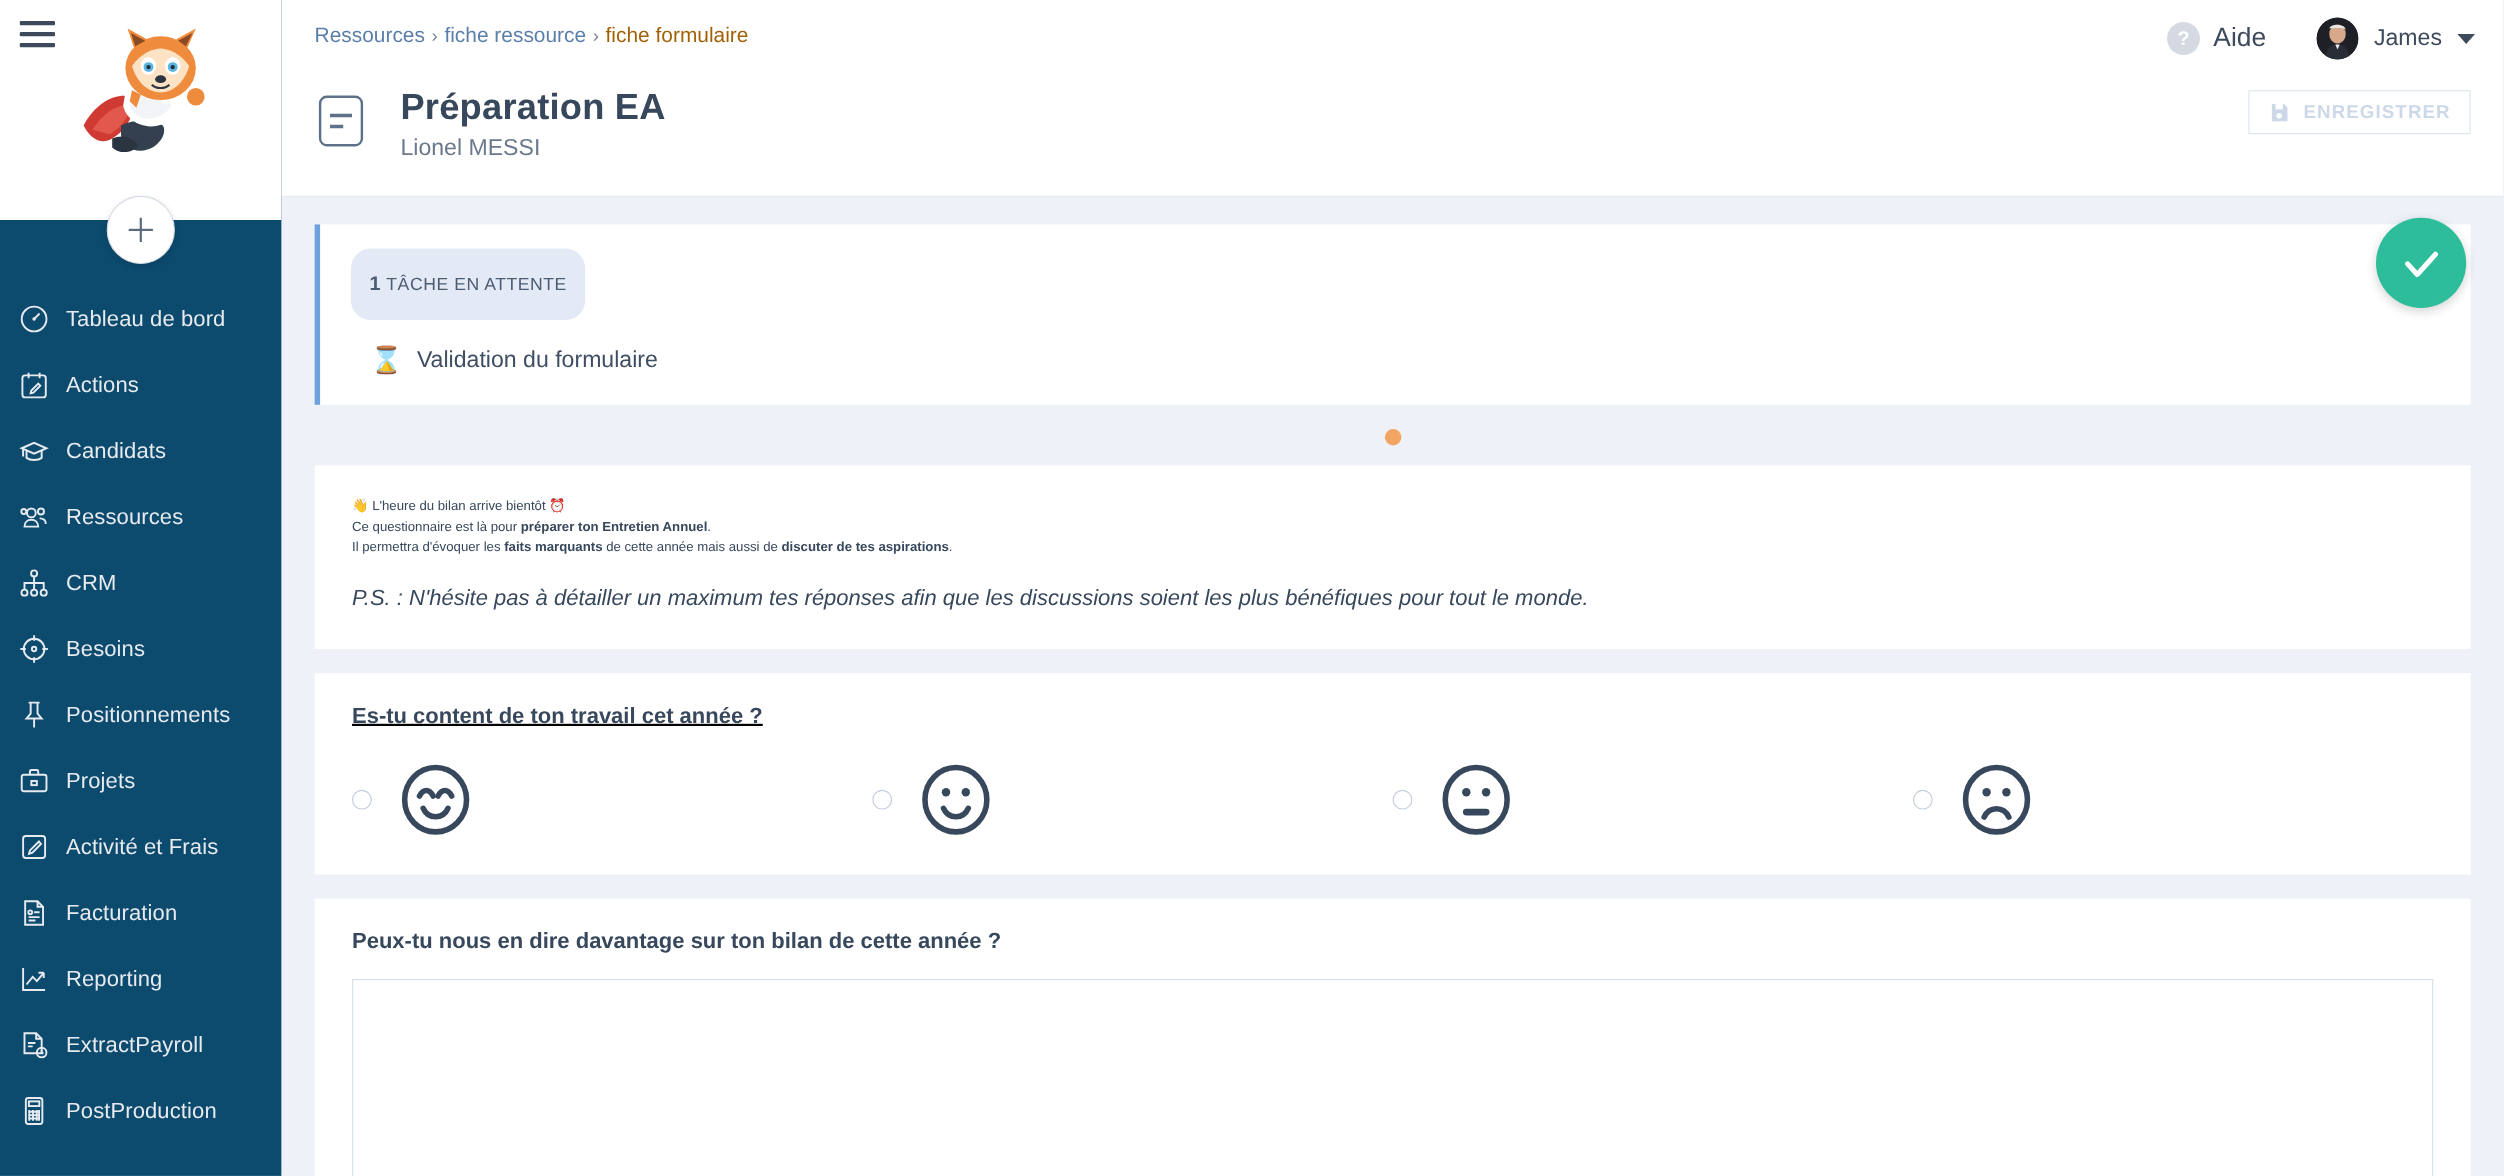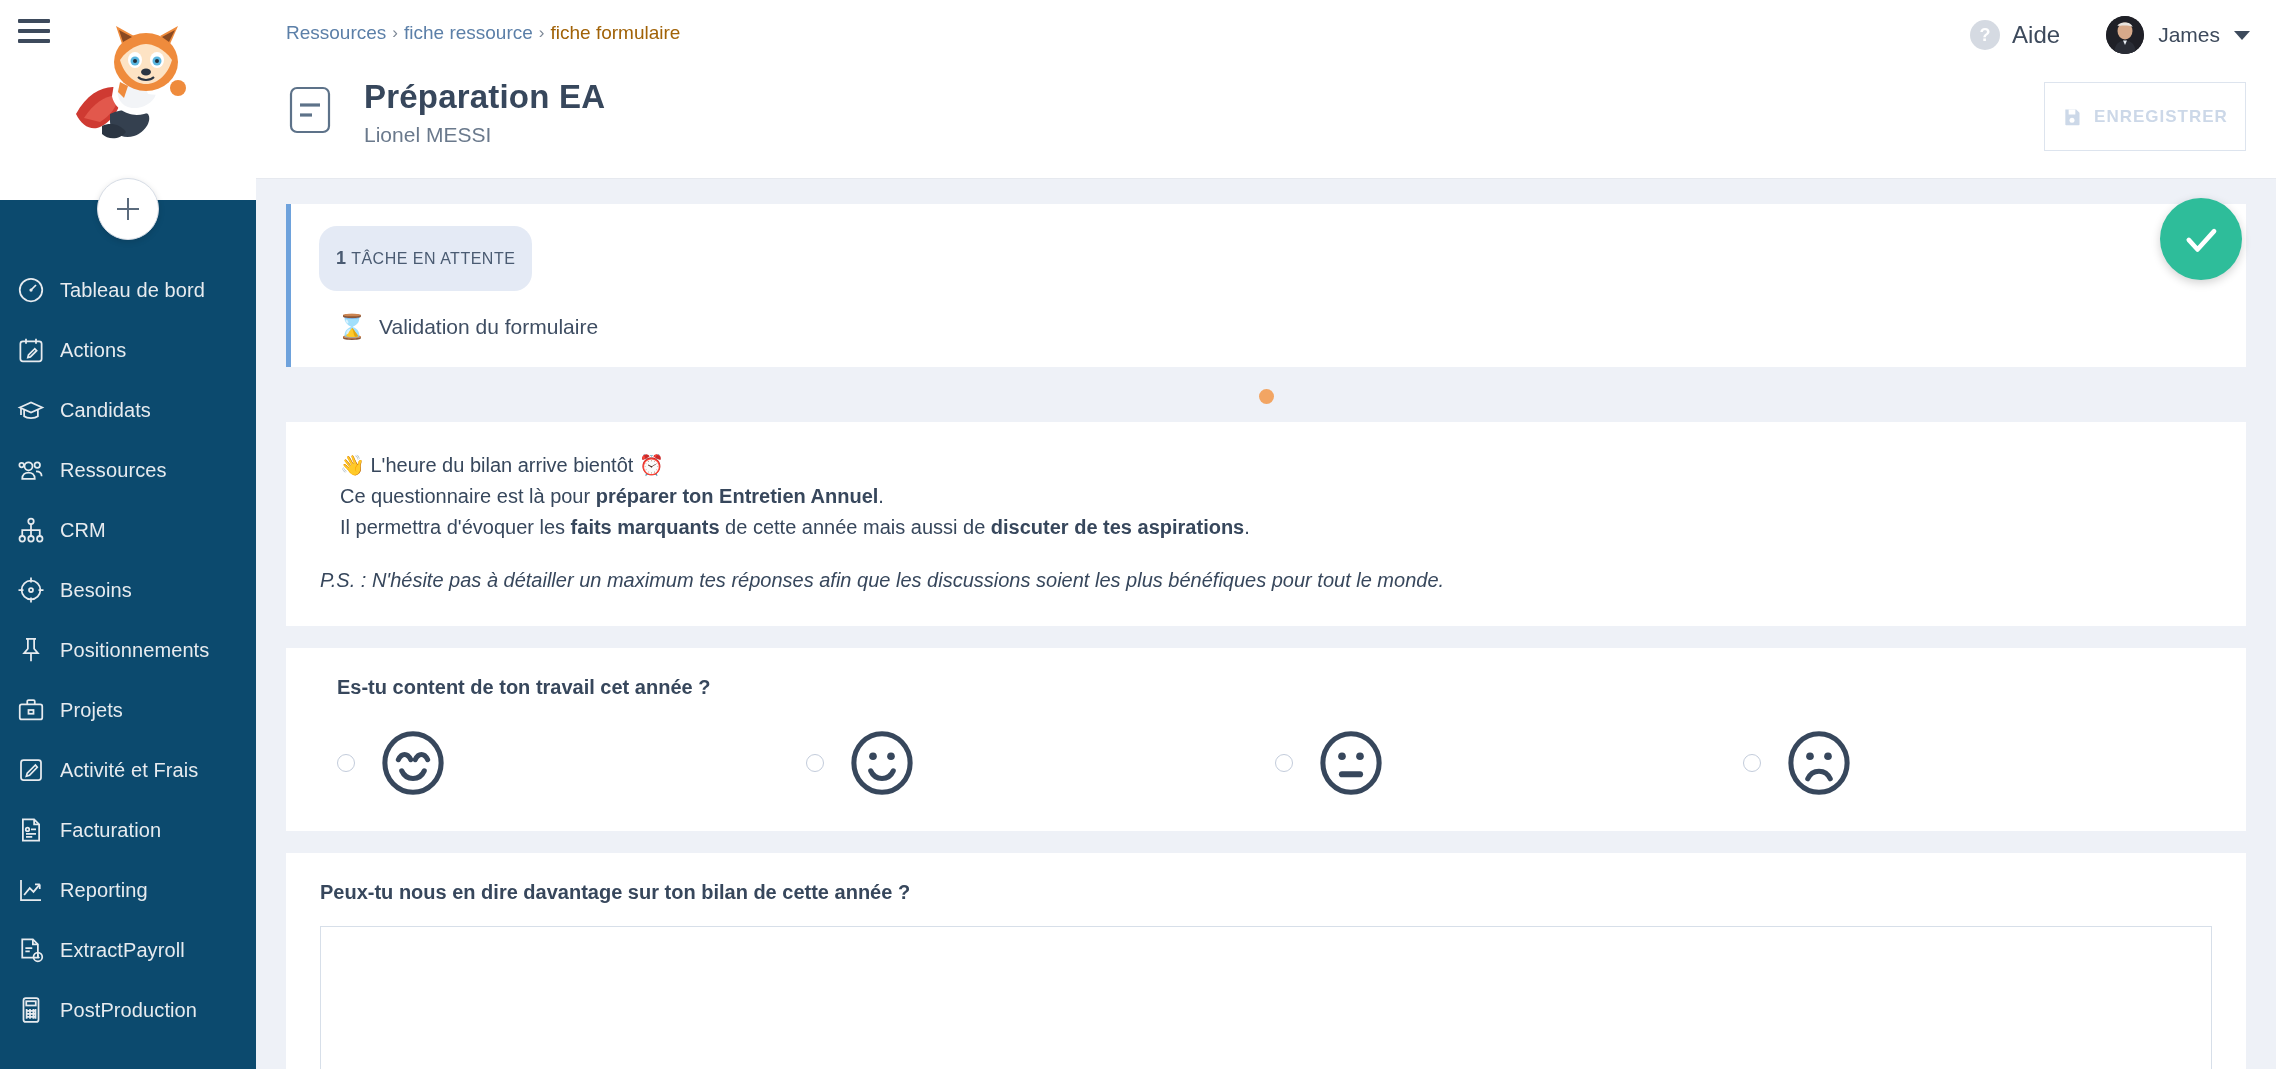--- a/index.html
+++ b/index.html
@@ -112,21 +112,21 @@
     position: absolute; left: 30px; top: 78px;
     display: flex; align-items: flex-start; gap: 30px;
   }
   .doc-icon { width: 48px; height: 52px; margin-top: 6px; }
   .doc-icon svg { width: 48px; height: 52px; }
   .page-title { font-size: 33px; font-weight: bold; color: #37475c; letter-spacing: .2px; }
   .page-sub { font-size: 21px; color: #6a798c; margin-top: 7px; }
 
   .save-btn {
     position: absolute; right: 30px; top: 82px;
-    width: 202px; height: 69px;
+    width: 202px; height: 40px;
     border: 1px solid #dde4ee; background: #ffffff;
     display: flex; align-items: center; justify-content: center; gap: 12px;
     color: #ccd8e8; font-size: 17px; font-weight: bold; letter-spacing: 1px;
     cursor: pointer;
   }
   .save-btn svg { width: 20px; height: 20px; fill: #ccd8e8; }
 
   
   .content { position: absolute; top: 178px; left: 0; right: 0; bottom: 0; overflow: hidden; padding: 0; }
 
@@ -148,25 +148,25 @@
   }
   .badge b { font-size: 18px; font-weight: bold; }
   .task-row { display: flex; align-items: center; gap: 16px; margin-top: 22px; margin-left: 18px; }
   .hourglass { font-size: 24px; color: #8a97a6; width: 26px; text-align: center; }
   .task-label { font-size: 21px; color: #3f4e63; }
 
   .dot-sep { display: flex; justify-content: center; margin: 10px 0 18px 0; }
   .dot { width: 15px; height: 15px; border-radius: 50%; background: #f2a563; }
 
   .intro-card { padding: 28px 34px 34px 34px; }
-  .intro-line { font-size: 20px; color: #37475c; line-height: 1.55; margin-left: 20px; }
+  .intro-line { font-size: 12px; color: #37475c; line-height: 1.55; }
   .intro-line b { font-weight: bold; }
   .intro-ps { font-size: 20px; color: #37475c; font-style: italic; margin-top: 26px; }
 
-  .q-card { padding: 28px 34px 32px 51px; }
+  .q-card { padding: 28px 34px 32px 34px; text-decoration: underline; }
   .q-title { font-size: 20px; font-weight: bold; color: #37475c; }
   .smiley-row { display: flex; margin-top: 28px; }
   .smiley-opt { flex: 1; display: flex; align-items: center; gap: 22px; }
   .radio {
     width: 18px; height: 18px; border-radius: 50%;
     border: 1.5px solid #c3ccdb; background: #fff; cursor: pointer;
     flex: 0 0 auto;
   }
   .smiley { width: 72px; height: 72px; cursor: pointer; }
 

